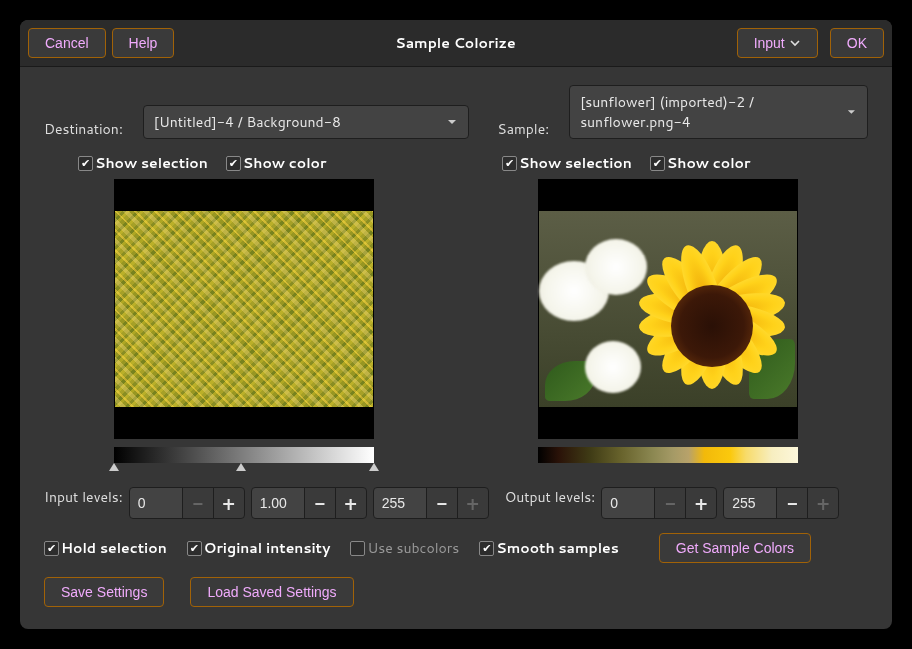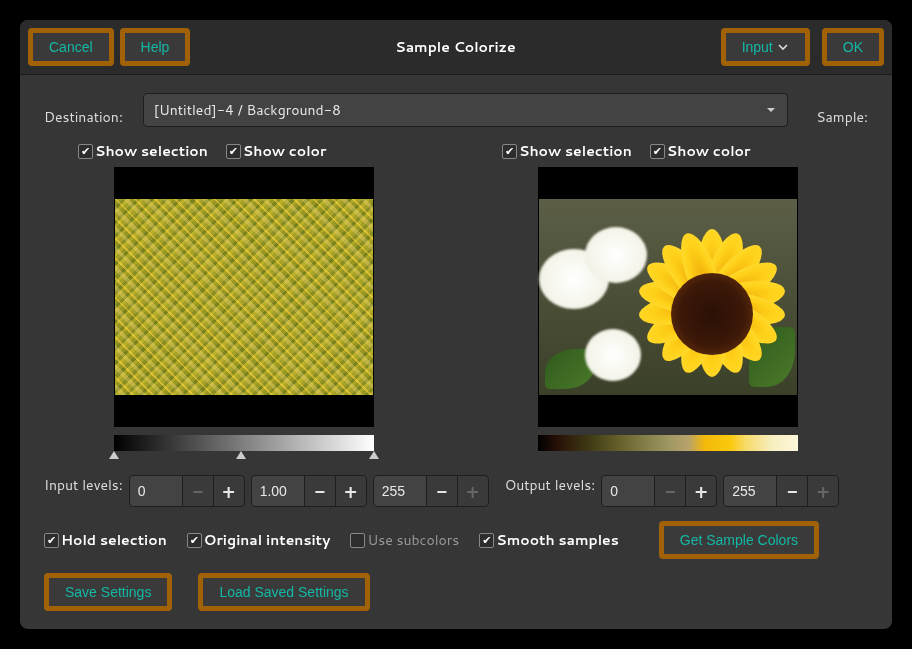--- a/index.html
+++ b/index.html
@@ -31,23 +31,23 @@
     border-radius: 8px 8px 0 0;
   }
   .titlebar .title {
     flex: 1;
     text-align: center;
     font-weight: 600;
     color: #fff;
   }
   .btn {
     background: #3a3a3a;
-    border: 5px solid #a16207;
+    border: 1px solid #a16207;
     border-radius: 4px;
-    color: #14b8a6;
+    color: #f0abfc;
     padding: 6px 16px;
     cursor: pointer;
     font-size: 14px;
     display: inline-flex;
     align-items: center;
     gap: 4px;
   }
   .btn + .btn { margin-left: 6px; }
   .titlebar .right-group { display: flex; gap: 6px; }
   .content {
@@ -201,20 +201,26 @@
 
     <div class="row">
       <label class="ctl">Destination:</label>
       <div class="dropdown" style="flex:1.1">
         <span>[Untitled]-4 / Background-8</span>
         <svg class="arrow" width="12" height="12" viewBox="0 0 12 12">
             <path d="M2 4 L6 8 L10 4 Z" fill="#ccc"></path>
           </svg>
       </div>
       <label class="ctl" style="margin-left:8px">Sample:</label>
+      <div class="dropdown" style="flex:1">
+        <span style="margin-left:auto">[sunflower] (imported)-2 / sunflower.png-4</span>
+        <svg class="arrow" width="12" height="12" viewBox="0 0 12 12">
+            <path d="M2 4 L6 8 L10 4 Z" fill="#ccc"></path>
+          </svg>
+      </div>
     </div>
 
     <div class="row-split">
 
       <div class="col">
         <div class="checks">
           <div class="check">
             <div class="checkbox checked"></div>
             <span>Show selection</span>
           </div>

